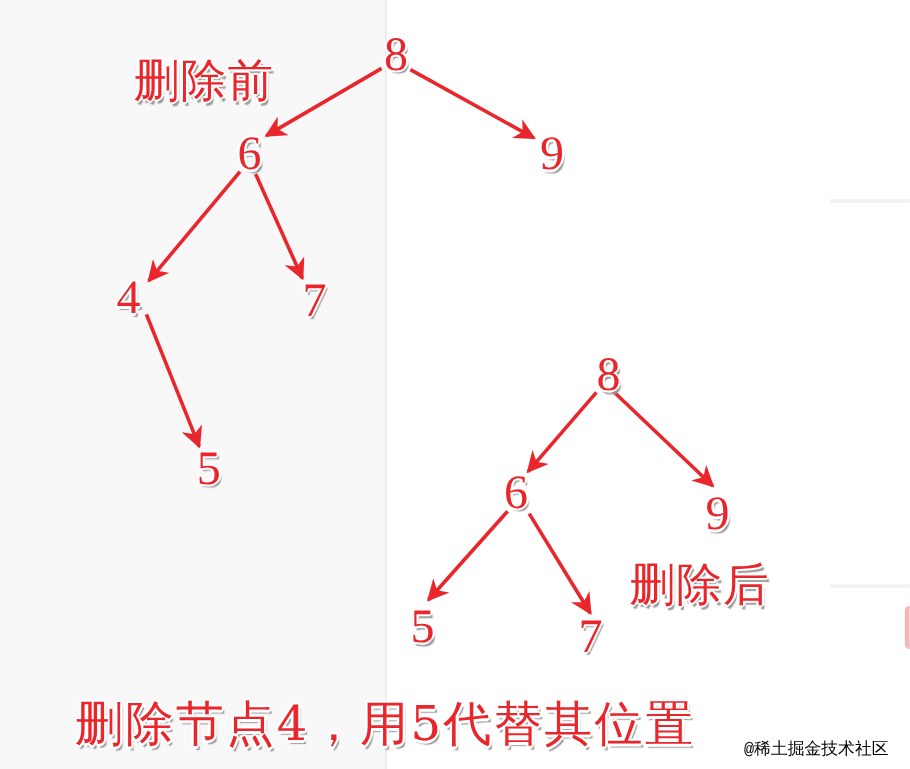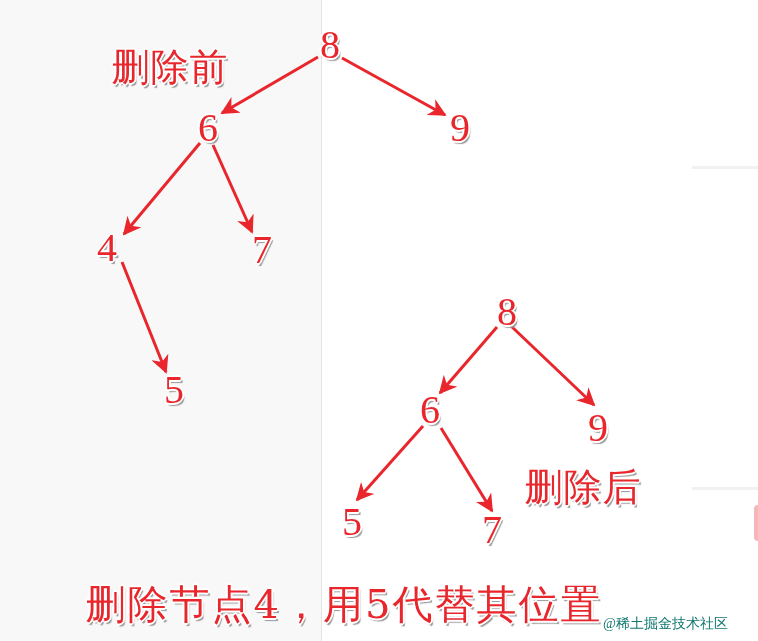--- a/index.html
+++ b/index.html
@@ -25,22 +25,22 @@
     transform: translate(-50%, -50%);
     text-shadow:
       -1px -1px 0 #fff, 1px -1px 0 #fff, -1px 1px 0 #fff, 1px 1px 0 #fff,
       0 -2px 0 #fff, 0 2px 0 #fff, -2px 0 0 #fff, 2px 0 0 #fff,
       2px 3px 1px #9a9a9a;
   }
   .node { font-family: "Liberation Serif", "DejaVu Serif", serif; font-size: 40px; line-height: 1; }
   .label { font-family: "DejaVu Serif", serif; font-size: 38px; line-height: 1; letter-spacing: 1px; text-align: center; }
   .caption { font-size: 40px; letter-spacing: 2px; }
   .watermark {
-    position: absolute; left: 603px; top: 615px;
-    font-family: Liberation Serif, serif; font-size: 14px; color: #0f766e;
+    position: absolute; left: 620px; top: 615px;
+    font-family: Liberation Mono, monospace; font-size: 14px; color: #000000;
   }
 </style>
 </head>
 <body>
 
 <div class="left-panel"></div>
 <div class="faint-line" style="left:692px; top:166px; width:66px;"></div>
 <div class="faint-line" style="left:692px; top:487px; width:66px;"></div>
 <div class="edge-mark"></div>
 
@@ -73,14 +73,14 @@
 <div class="node" style="left:262px; top:250px;">7</div>
 <div class="node" style="left:174px; top:390px;">5</div>
 
 <div class="node" style="left:507px; top:312px;">8</div>
 <div class="node" style="left:430px; top:410px;">6</div>
 <div class="node" style="left:598px; top:428px;">9</div>
 <div class="node" style="left:352px; top:522px;">5</div>
 <div class="node" style="left:492px; top:530px;">7</div>
 <div class="label" style="left:583px; top:487px;">删除后</div>
 
-<div class="label caption" style="left:344px; top:604px;">删除节点4，用5代替其位置</div>
+<div class="label caption" style="left:321px; top:604px;">删除节点4，用5代替其位置</div>
 <div class="watermark">@稀土掘金技术社区</div>
 
 </body></html>

